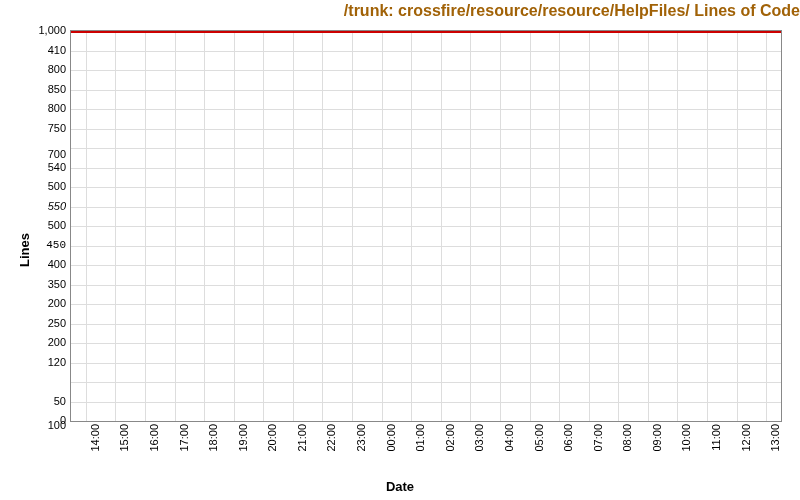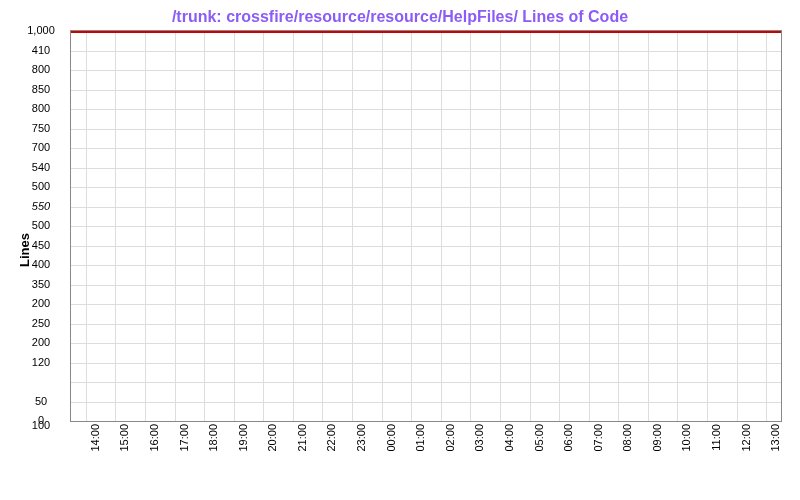--- a/index.html
+++ b/index.html
@@ -8,27 +8,27 @@
     font-family: Arial, sans-serif;
     background: #fff;
   }
   .chart-container {
     width: 800px;
     height: 500px;
     position: relative;
   }
   .chart-title {
     position: absolute;
-    top: 8px;
+    top: 2px;
     left: 0;
     right: 0;
-    text-align: center;
+    text-align: right;
     font-weight: bold;
     font-size: 16px;
-    color: #8b5cf6;
+    color: #a16207;
   }
   .plot-area {
     position: absolute;
     left: 70px;
     top: 30px;
     width: 710px;
     height: 390px;
     border: 1px solid #888;
     background: #fff;
   }
@@ -43,21 +43,21 @@
     position: absolute;
     top: 0;
     bottom: 0;
     width: 0;
     border-left: 1px solid #ddd;
   }
   .y-tick-label {
     position: absolute;
     right: 734px;
     width: 50px;
-    text-align: center;
+    text-align: right;
     font-size: 11px;
     color: #000;
     transform: translateY(-50%);
   }
   .x-tick-label {
     position: absolute;
     top: 424px;
     font-size: 11px;
     color: #000;
     transform-origin: left top;
@@ -139,35 +139,36 @@
       <div class="gridline-v" style="left: 488.125px;"></div>
       <div class="gridline-v" style="left: 517.708px;"></div>
       <div class="gridline-v" style="left: 547.292px;"></div>
       <div class="gridline-v" style="left: 576.875px;"></div>
       <div class="gridline-v" style="left: 606.458px;"></div>
       <div class="gridline-v" style="left: 636.042px;"></div>
       <div class="gridline-v" style="left: 665.625px;"></div>
       <div class="gridline-v" style="left: 695.208px;"></div>
       <div class="data-line" style="top: 0px; border-top-color: rgb(204, 0, 0);"></div>
     </div>
+  <div class="x-axis-label">Date</div>
 <div class="y-tick-label" style="top: 420px;">0</div>
     <div class="y-tick-label" style="top: 400.5px;">50</div>
     <div class="y-tick-label" style="top: 381px; margin-top: 44px;">100</div>
     <div class="y-tick-label" style="top: 361.5px;">120</div>
     <div class="y-tick-label" style="top: 342px;">200</div>
     <div class="y-tick-label" style="top: 322.5px;">250</div>
     <div class="y-tick-label" style="top: 303px;">200</div>
     <div class="y-tick-label" style="top: 283.5px;">350</div>
     <div class="y-tick-label" style="top: 264px;">400</div>
-    <div class="y-tick-label" style="top: 244.5px;">450</div>
+    <div class="y-tick-label" style="top: 244.5px; font-family: Liberation Mono, monospace;">450</div>
     <div class="y-tick-label" style="top: 225px;">500</div>
     <div class="y-tick-label" style="top: 205.5px; font-style: italic;">550</div>
     <div class="y-tick-label" style="top: 186px;">500</div>
     <div class="y-tick-label" style="top: 166.5px;">540</div>
-    <div class="y-tick-label" style="top: 147px;">700</div>
+    <div class="y-tick-label" style="top: 154px;">700</div>
     <div class="y-tick-label" style="top: 127.5px;">750</div>
     <div class="y-tick-label" style="top: 108px;">800</div>
     <div class="y-tick-label" style="top: 88.5px;">850</div>
     <div class="y-tick-label" style="top: 69px;">800</div>
     <div class="y-tick-label" style="top: 49.5px;">410</div>
     <div class="y-tick-label" style="top: 30px;">1,000</div>
     <div class="x-tick-label" style="left: 88.7917px;">14:00</div>
     <div class="x-tick-label" style="left: 118.375px;">15:00</div>
     <div class="x-tick-label" style="left: 147.958px;">16:00</div>
     <div class="x-tick-label" style="left: 177.542px;">17:00</div>

